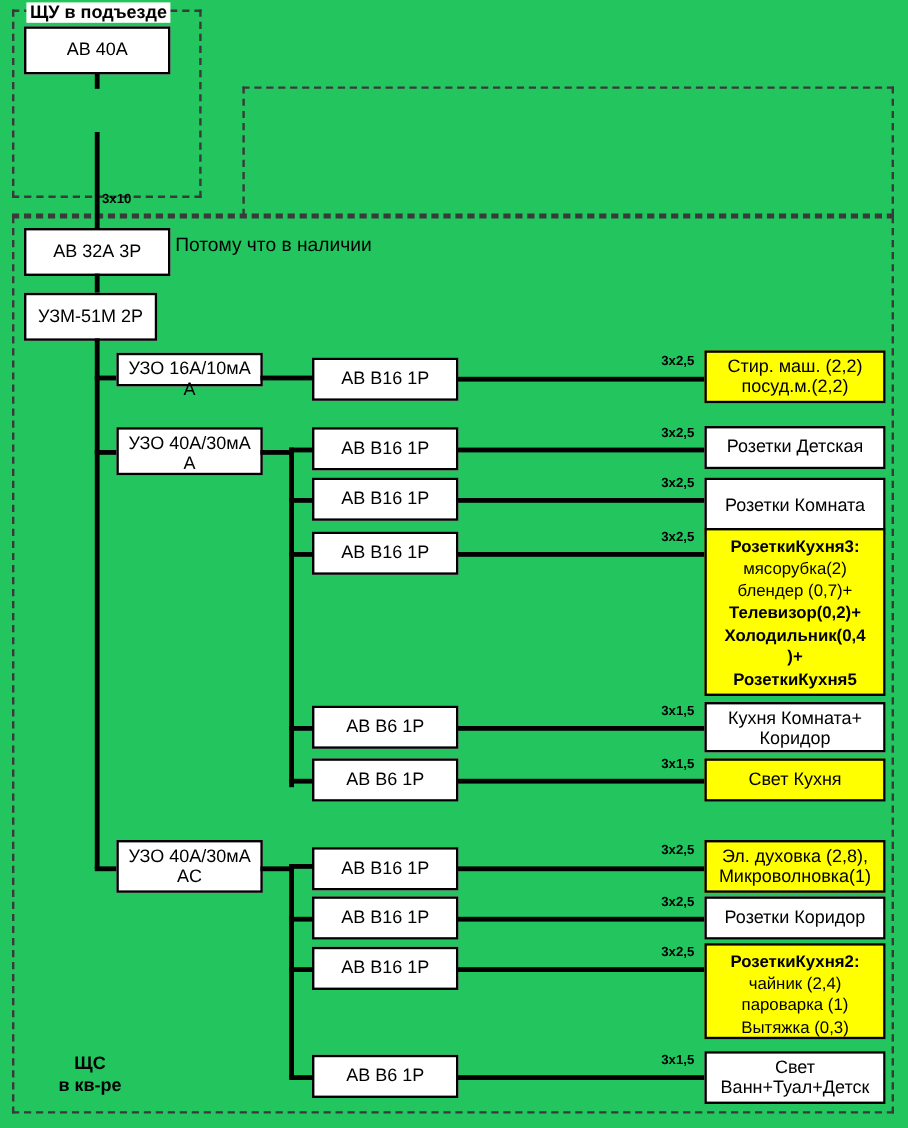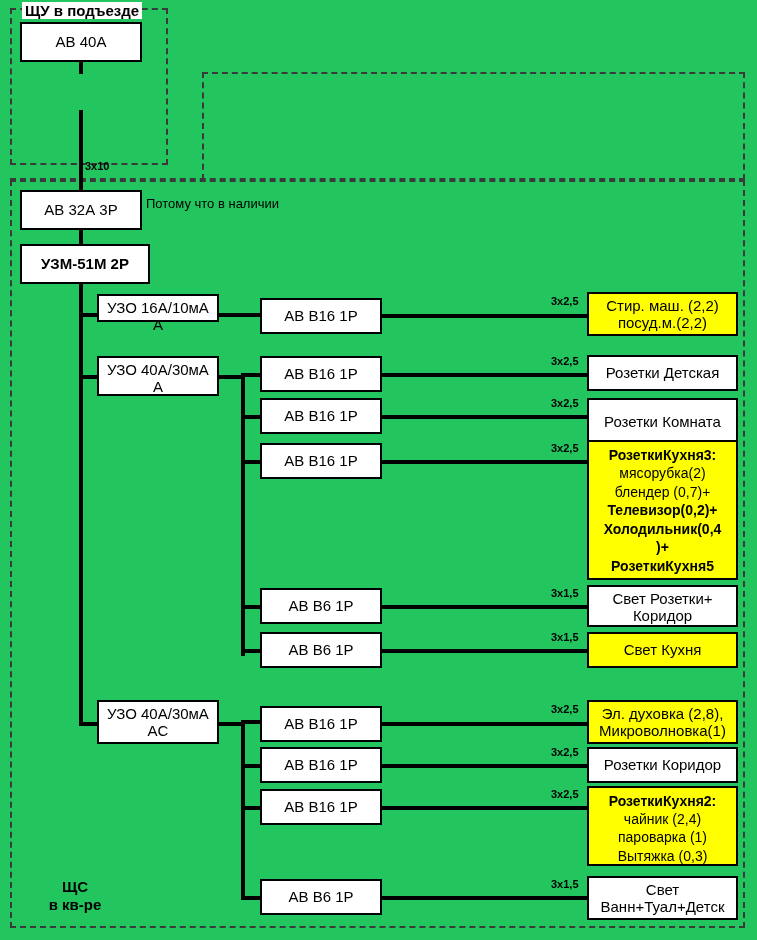--- a/index.html
+++ b/index.html
@@ -17,21 +17,21 @@
   .box.multi{display:block;padding-top:4px;}
   .box .ln{display:block;}
   .box .b{font-weight:bold;}
 
   
   .w{position:absolute;background:#000;}
   .wh{height:4px;}
   .wv{width:4px;}
 
   
-  .txt{position:absolute;font-size:13px;color:#000;white-space:pre;}
+  .txt{position:absolute;font-size:16px;color:#000;white-space:pre;}
   .wire-lbl{position:absolute;font-size:11px;font-weight:bold;color:#000;white-space:nowrap;}
   .title-lbl{position:absolute;font-weight:bold;font-size:15px;color:#000;background:#fff;padding:0 3px;white-space:nowrap;}
   .corner-lbl{position:absolute;font-weight:bold;font-size:15px;color:#000;text-align:center;line-height:1.2;white-space:pre-line;}
 </style>
 </head>
 <body>
 
 <div id="canvas">
 
   <div class="enclosure" style="left:10px;top:8px;width:158px;height:157px;"></div>
@@ -43,21 +43,21 @@
 
   <div class="box" style="left:20px;top:22px;width:122px;height:40px;text-align:center;">АВ 40А</div>
   <div class="w wv" style="left:79px;top:60px;height:14px;"></div>
 
   <div class="w wv" style="left:79px;top:110px;height:82px;"></div>
   <div class="wire-lbl" style="left:85px;top:160px;">3x10</div>
 
   <div class="box" style="left:20px;top:190px;width:122px;height:40px;">АВ 32А 3Р</div>
   <div class="txt" style="left:146px;top:196px;">Потому что в наличии</div>
   <div class="w wv" style="left:79px;top:228px;height:16px;"></div>
-  <div class="box" style="left:20px;top:244px;width:130px;height:40px;font-weight:bold;">УЗМ-51М 2Р</div>
+  <div class="box" style="left:20px;top:244px;width:111px;height:40px;">УЗМ-51М 2Р</div>
 
   <div class="w wv" style="left:79px;top:282px;height:442px;"></div>
 
   <div class="w wh" style="left:79px;top:313px;width:20px;"></div>
   <div class="box multi" style="left:97px;top:294px;width:122px;height:28px;">
     <span class="ln">УЗО 16А/10мА</span>
     <span class="ln">А</span>
   </div>
   <div class="w wh" style="left:217px;top:313px;width:45px;"></div>
 
@@ -106,21 +106,21 @@
     <span class="ln b">Холодильник(0,4</span>
     <span class="ln b">)+</span>
     <span class="ln b">РозеткиКухня5</span>
   </div>
 
   <div class="w wh" style="left:241px;top:605px;width:22px;"></div>
   <div class="box" style="left:260px;top:588px;width:122px;height:36px;">АВ В6 1Р</div>
   <div class="w wh" style="left:380px;top:605px;width:209px;"></div>
   <div class="wire-lbl" style="left:551px;top:587px;">3х1,5</div>
   <div class="box multi" style="left:587px;top:585px;width:151px;height:42px;">
-    <span class="ln">Свет Розетки+</span>
+    <span class="ln">Кухня Комната+</span>
     <span class="ln">Коридор</span>
   </div>
 
   <div class="w wh" style="left:241px;top:649px;width:22px;"></div>
   <div class="box" style="left:260px;top:632px;width:122px;height:36px;">АВ В6 1Р</div>
   <div class="w wh" style="left:380px;top:649px;width:209px;"></div>
   <div class="wire-lbl" style="left:551px;top:631px;">3х1,5</div>
   <div class="box yellow" style="left:587px;top:632px;width:151px;height:36px;">
     <span class="ln">Свет Кухня</span>
   </div>

